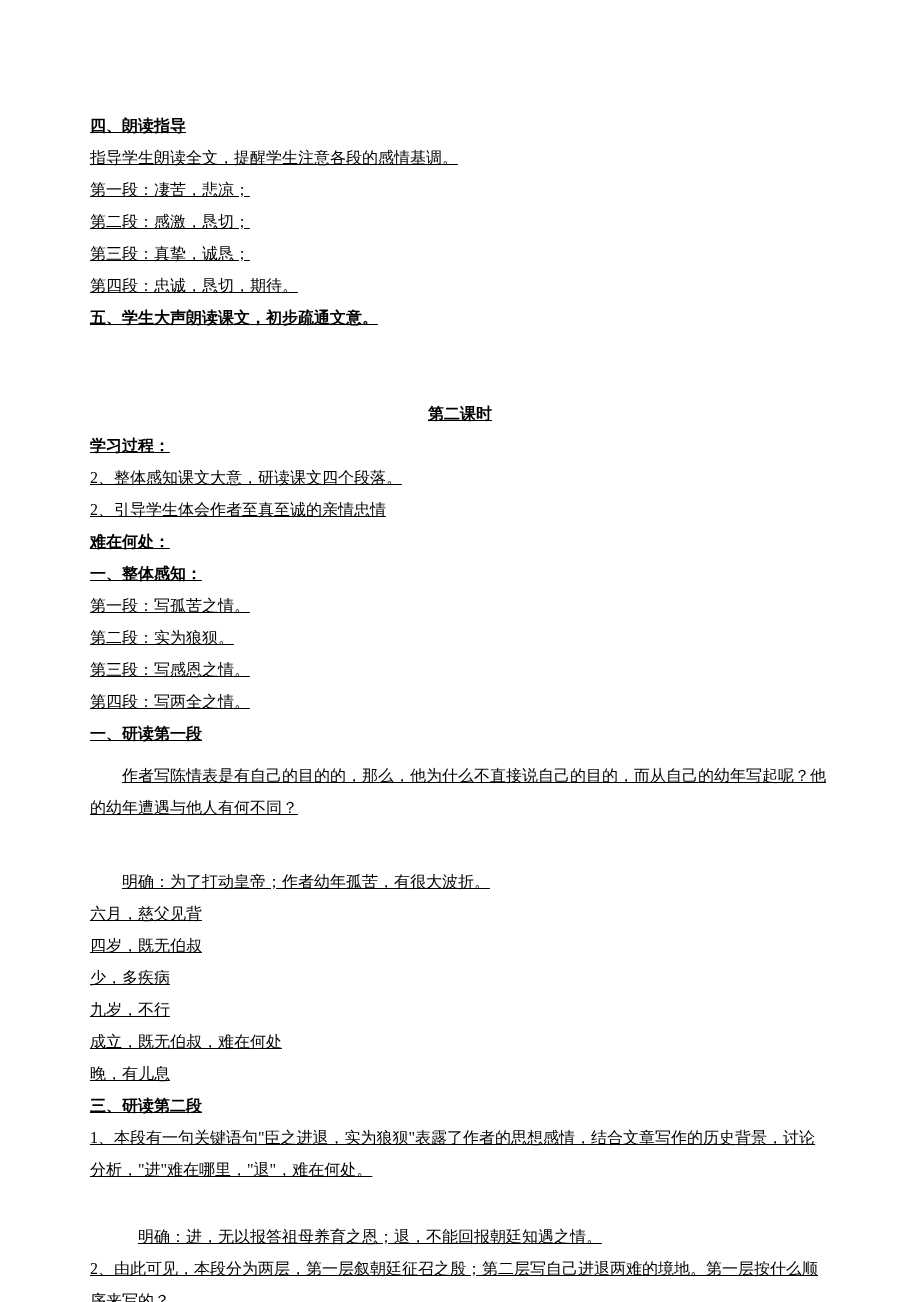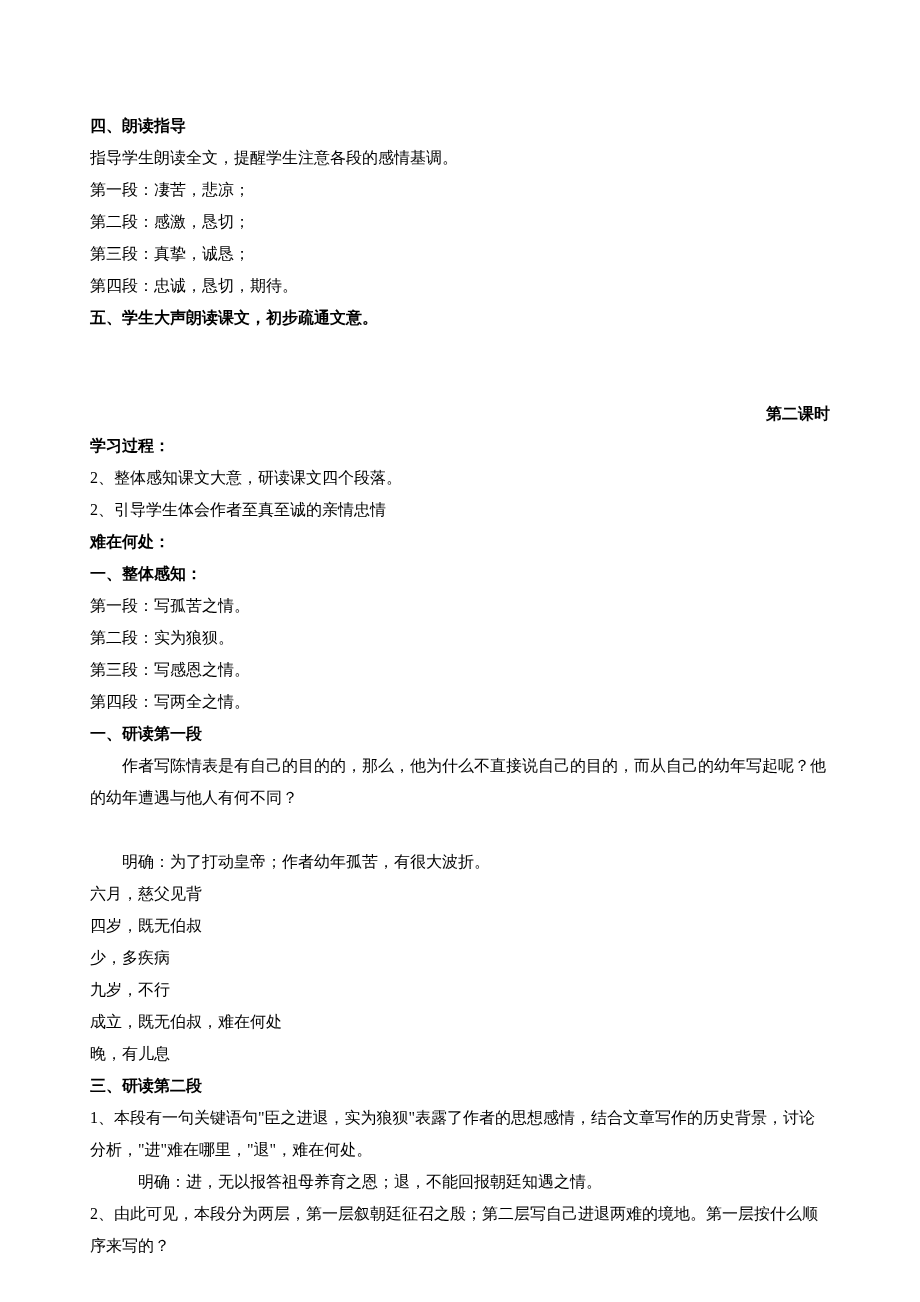--- a/index.html
+++ b/index.html
@@ -1,39 +1,42 @@
 <!DOCTYPE html>
 <html><head>
   <meta charset="utf-8">
   <style>
     * {
       margin: 0;
       padding: 0;
       box-sizing: border-box;
+      text-decoration: underline;
     }
     body {
       font-family: "SimSun", "宋体", serif;
       font-size: 16px;
       line-height: 2;
       color: #000;
       background: #fff;
       padding: 110px 90px 60px 90px;
       width: 920px;
     }
     .bold {
       font-weight: bold;
     }
     .center {
-      text-align: right;
+      text-align: center;
     }
     .indent {
       text-indent: 2em;
+      margin-top: 10px;
     }
     .indent3 {
       text-indent: 3em;
+      margin-top: 35px;
     }
     .spacer {
       height: 32px;
     }
     .spacer-large {
       height: 64px;
     }
   </style>
 </head>
 <body>

